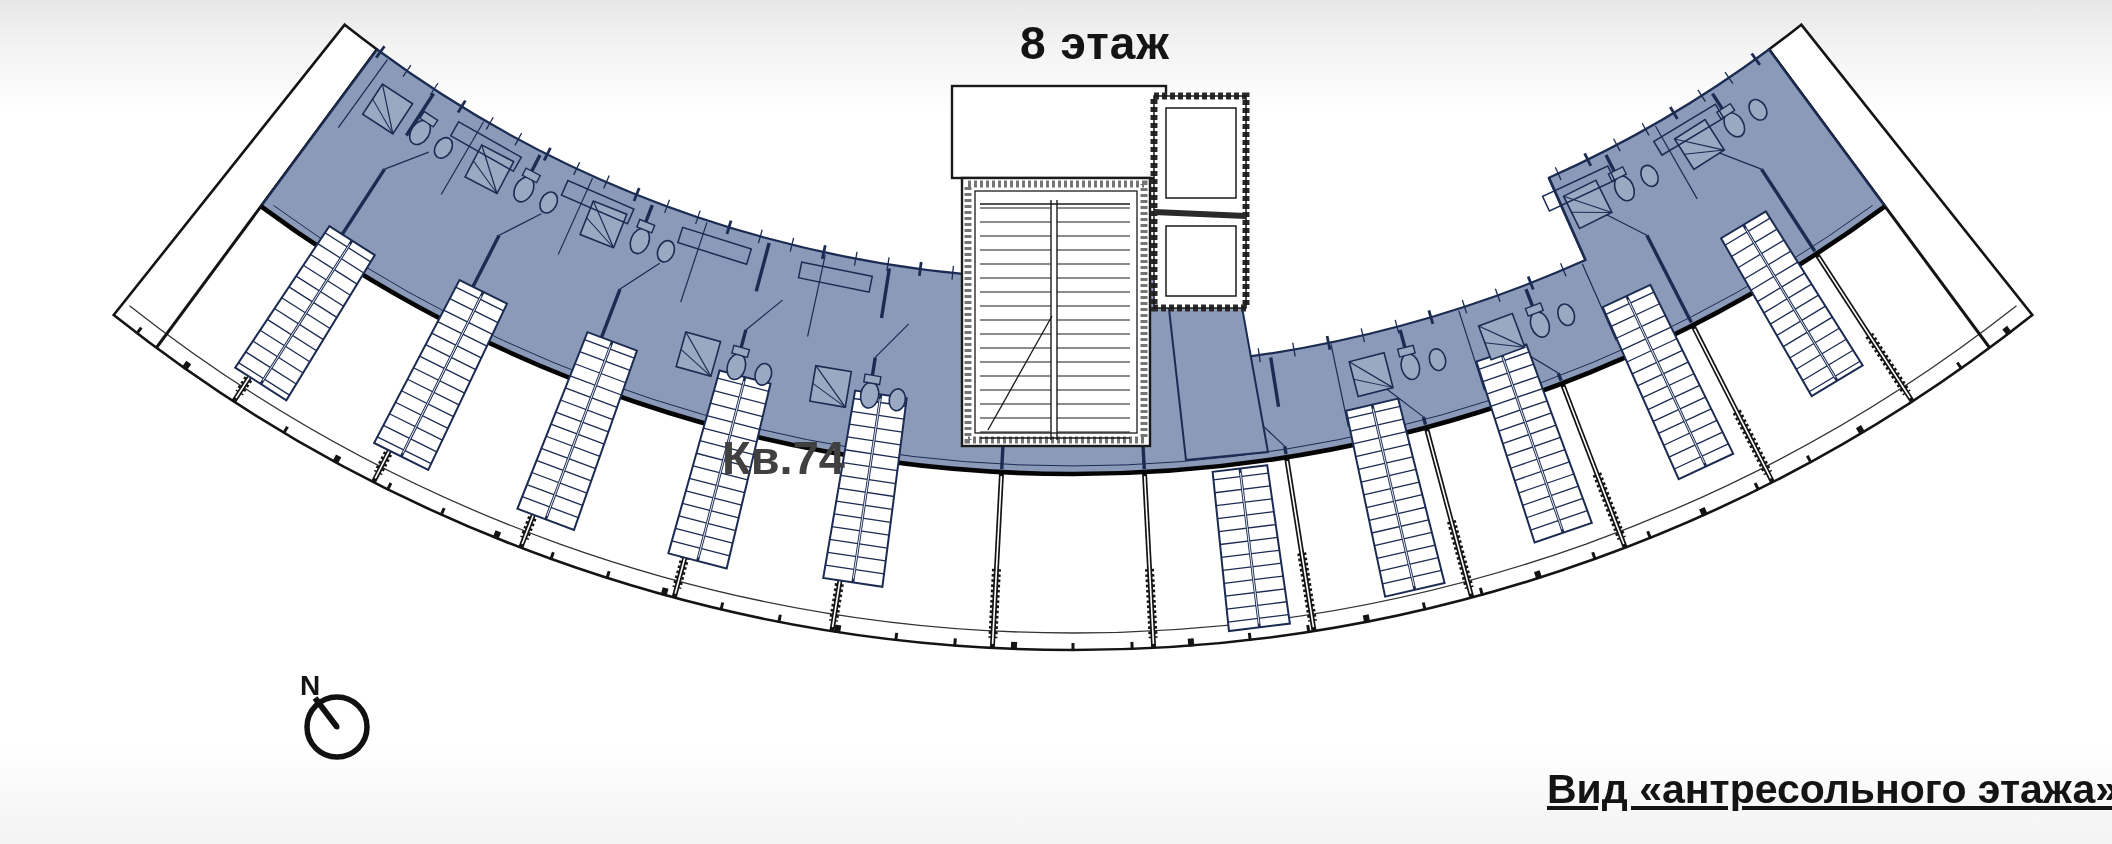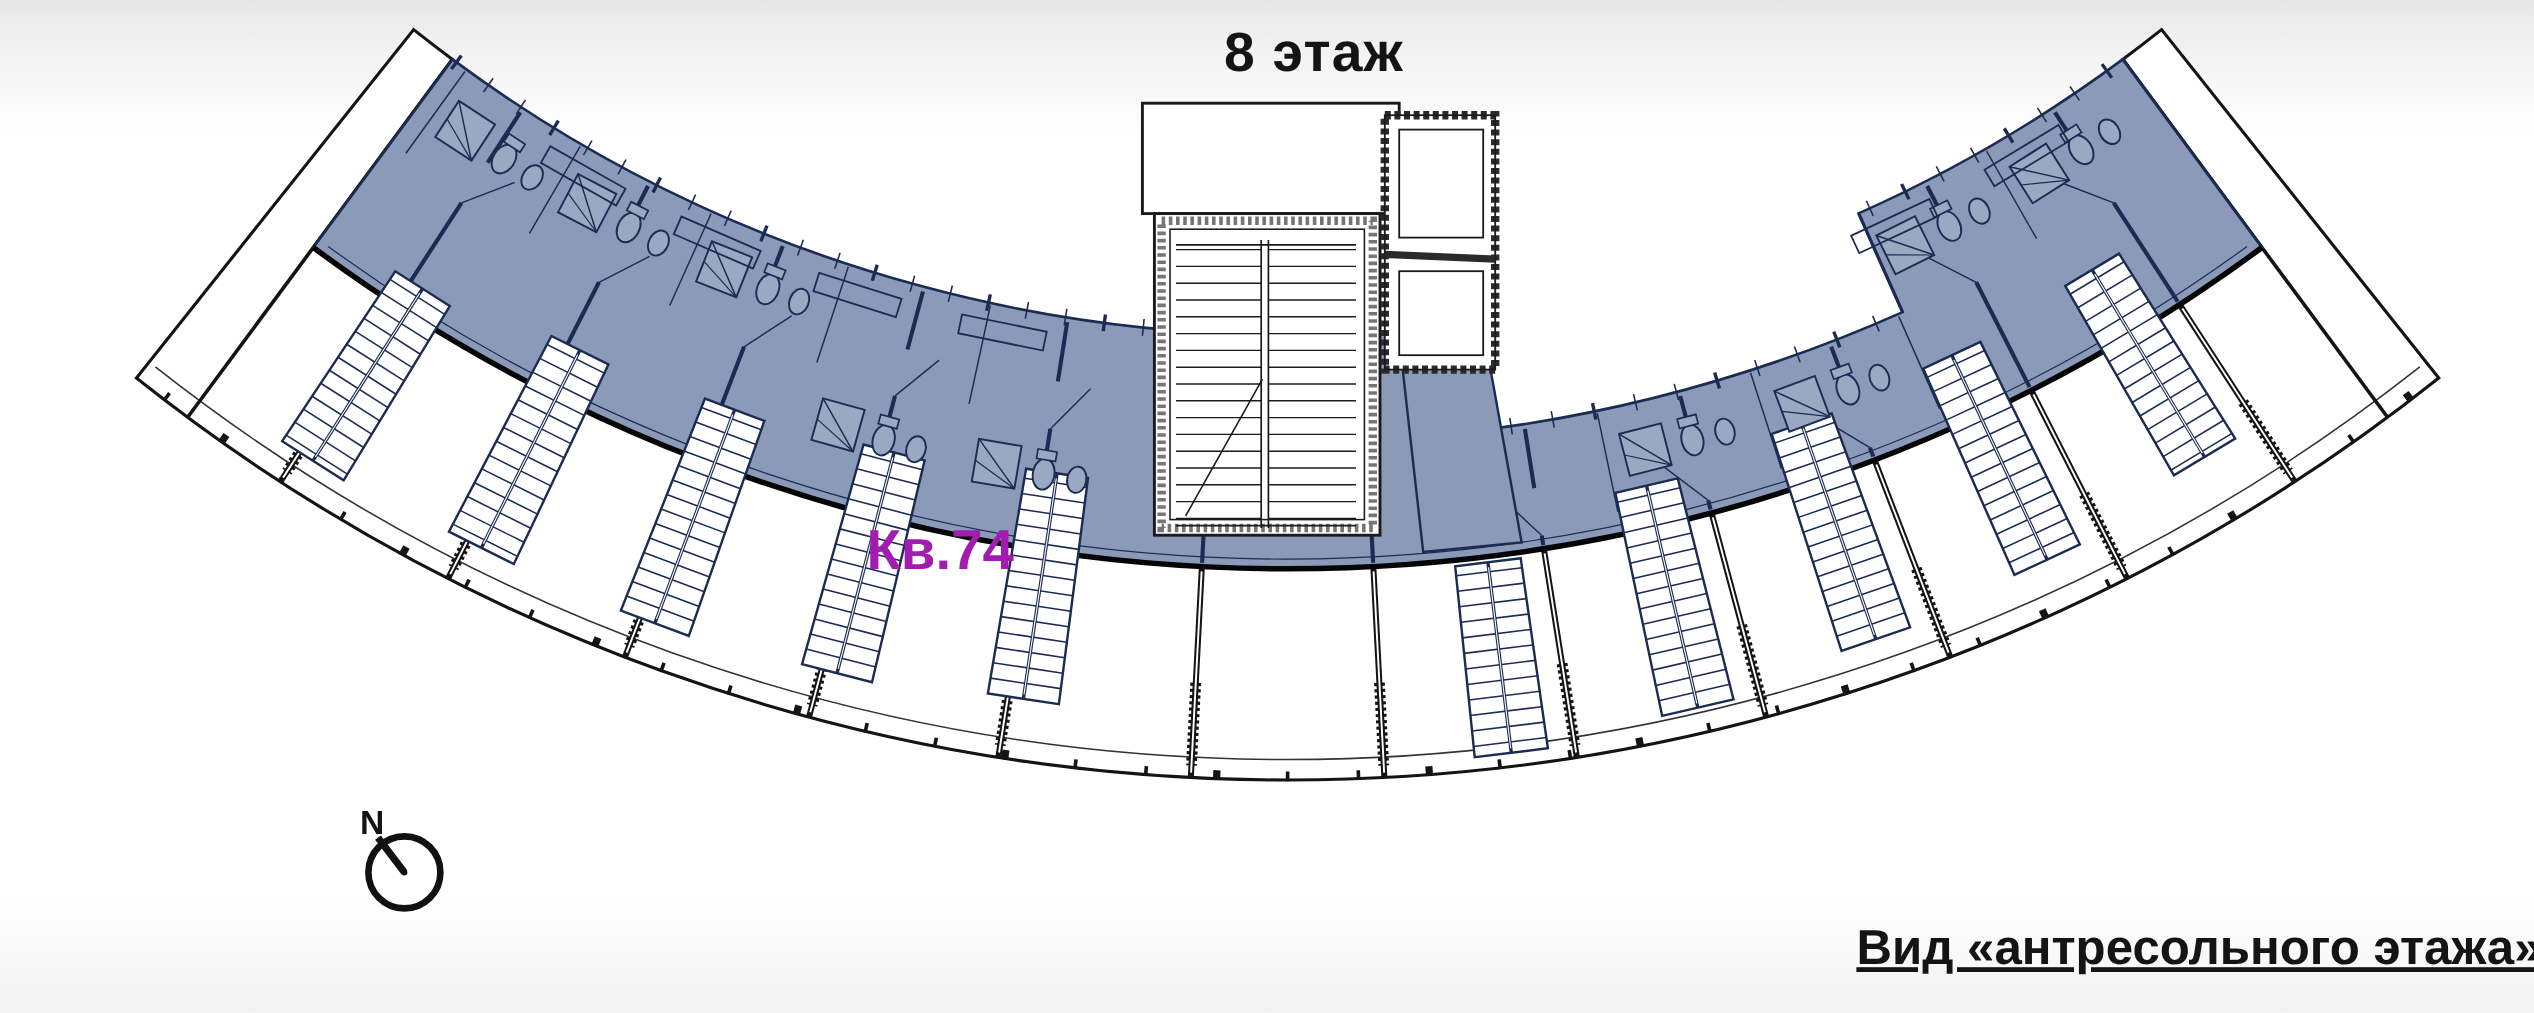--- a/index.html
+++ b/index.html
@@ -5,21 +5,21 @@
   html,body{margin:0;padding:0;}
   body{
     width:2112px;height:844px;overflow:hidden;
     font-family:"Liberation Sans","DejaVu Sans",sans-serif;
     background:linear-gradient(180deg,#e7e7e7 0px,#f3f3f3 45px,#ffffff 115px,#ffffff 88%,#f3f3f3 100%);
   }
   .stage{position:relative;width:2112px;height:844px;padding-left:20px;}
   svg{position:absolute;left:0;top:0;}
   .lbl{position:absolute;font-weight:700;color:#141414;white-space:nowrap;pointer-events:none;}
   .floor-title{left:980px;top:16px;width:230px;text-align:center;font-size:46px;letter-spacing:1px;}
-  .apartment-label{left:722px;top:430px;font-size:47px;color:#a21caf;}
+  .apartment-label{left:722px;top:430px;font-size:47px;color:#404040;}
   .view-caption{right:14px;top:766px;font-size:41px;text-decoration:underline;}
   .north-label{left:300px;top:670px;font-size:28px;}
 </style>
 </head>
 <body>
 
 <div class="stage">
   <svg id="plan" viewBox="0 0 2112 844" width="2112" height="844">
       <path d="M 113.7 315.0 A 1541 1541 0 0 0 2032.3 315.0 L 1801.3 24.7 A 1170 1170 0 0 1 1768.9 49.5 L 1884.9 206.3 A 1365 1365 0 0 1 261.1 206.3 L 377.1 49.5 A 1170 1170 0 0 1 344.7 24.7 Z" fill="#ffffff" stroke="#141414" stroke-width="2.6"></path>
       <path d="M 129.5 305.8 A 1524 1524 0 0 0 2016.5 305.8 " fill="none" stroke="#333" stroke-width="1.3"></path>

